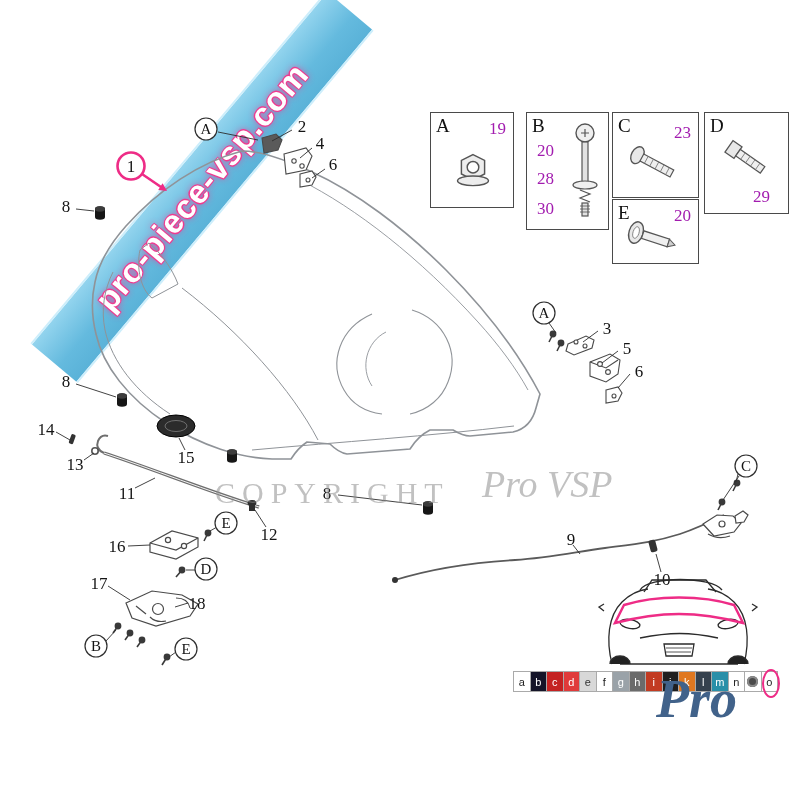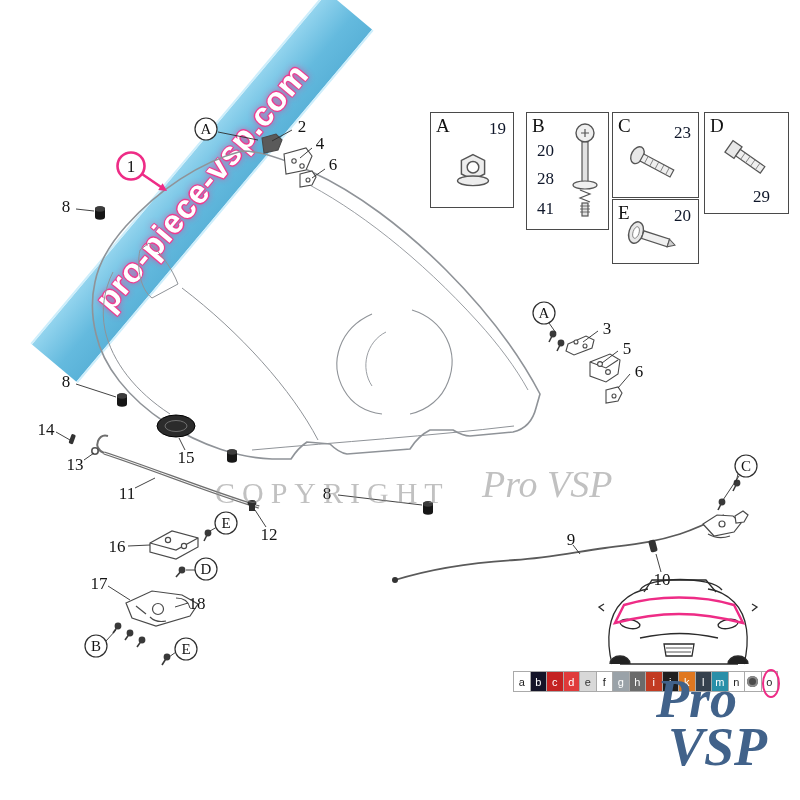--- a/index.html
+++ b/index.html
@@ -12,21 +12,21 @@
           border-top:2px solid #cdeefb;border-bottom:2px solid #cdeefb;
           display:flex;align-items:center;justify-content:center;}
   .banner span{font-family:"Liberation Sans",sans-serif;font-weight:bold;font-size:33px;
           color:#fff;letter-spacing:1px;
           text-shadow:-1px -1px 0 #ee3b90,1px -1px 0 #ee3b90,-1px 1px 0 #ee3b90,
                       1px 1px 0 #ee3b90,0 0 7px #ee3b90;}
   svg.diagram{position:absolute;left:0;top:0;z-index:2;}
   
   .legend-box{position:absolute;border:1.5px solid #4a4a4a;background:#fff;z-index:3;}
   .box-letter{position:absolute;left:5px;top:2px;font-size:19px;color:#111;}
-  .box-num{position:absolute;font-size:17px;color:#0f172a;}
+  .box-num{position:absolute;font-size:17px;color:#a21caf;}
   .box-icon{position:absolute;}
   
   .strip{position:absolute;left:514px;top:671px;display:flex;z-index:3;}
   .chip{width:17.5px;height:21px;border:1px solid #aaa;margin-left:-1px;box-sizing:border-box;
         display:flex;align-items:center;justify-content:center;
         font-family:"Liberation Sans",sans-serif;font-size:11px;position:relative;}
   .chip .dot{width:11px;height:11px;border-radius:50%;background:#4b4b4b;
         box-shadow:inset 0 0 0 2px #8a8a8a;}
   .ring{position:absolute;left:0px;top:-3px;width:14px;height:25px;border:2.5px solid #ee2c86;
         border-radius:50%;pointer-events:none;}
@@ -315,21 +315,21 @@
       <polygon points="30,10 42,16 42,30 30,36 18,30 18,16" fill="#ededed" stroke="#555" stroke-width="1.5"></polygon>
       <ellipse cx="30" cy="37" rx="16" ry="5" fill="#ededed" stroke="#555" stroke-width="1.5"></ellipse>
       <circle cx="30" cy="23" r="6" fill="#fff" stroke="#555" stroke-width="1.5"></circle>
     </svg>
   </div>
 
   <div class="legend-box" style="left:526px;top:112px;width:81px;height:116px;">
     <span class="box-letter">B</span>
     <span class="box-num" style="left:10px;top:28px;">20</span>
     <span class="box-num" style="left:10px;top:56px;">28</span>
-    <span class="box-num" style="left:10px;top:86px;">41</span>
+    <span class="box-num" style="left:10px;top:86px;">30</span>
     <svg class="box-icon" style="left:38px;top:8px;" width="40" height="104" viewBox="0 0 40 104">
       <circle cx="20" cy="12" r="9" fill="#efefef" stroke="#555" stroke-width="1.4"></circle>
       <path d="M16,12 h8 M20,8 v8" stroke="#555" stroke-width="1.2"></path>
       <rect x="17" y="21" width="6" height="40" fill="#e2e2e2" stroke="#555" stroke-width="1.2"></rect>
       <ellipse cx="20" cy="64" rx="12" ry="4" fill="#efefef" stroke="#555" stroke-width="1.2"></ellipse>
       <path d="M15,69 l10,4 l-10,4 l10,4" stroke="#555" stroke-width="1.2" fill="none"></path>
       <rect x="17" y="82" width="6" height="13" fill="#e2e2e2" stroke="#555" stroke-width="1.2"></rect>
       <path d="M15,85 h10 M15,88 h10 M15,91 h10" stroke="#555" stroke-width="0.8"></path>
     </svg>
   </div>
@@ -418,16 +418,15 @@
         <span class="dot"></span>
       </div>
     <div class="chip" style="background: rgb(255, 255, 255); color: rgb(34, 34, 34);">
       <span>o</span>
       <span class="ring"></span>
     </div>
   </div>
 
   <div class="logo" style="left: 640px; top: 676px; color: rgb(65, 98, 138);">
     <div class="l1">Pro</div>
-    <div class="l2">VSP</div>
   </div>
 
 </div>
 
 </body></html>

